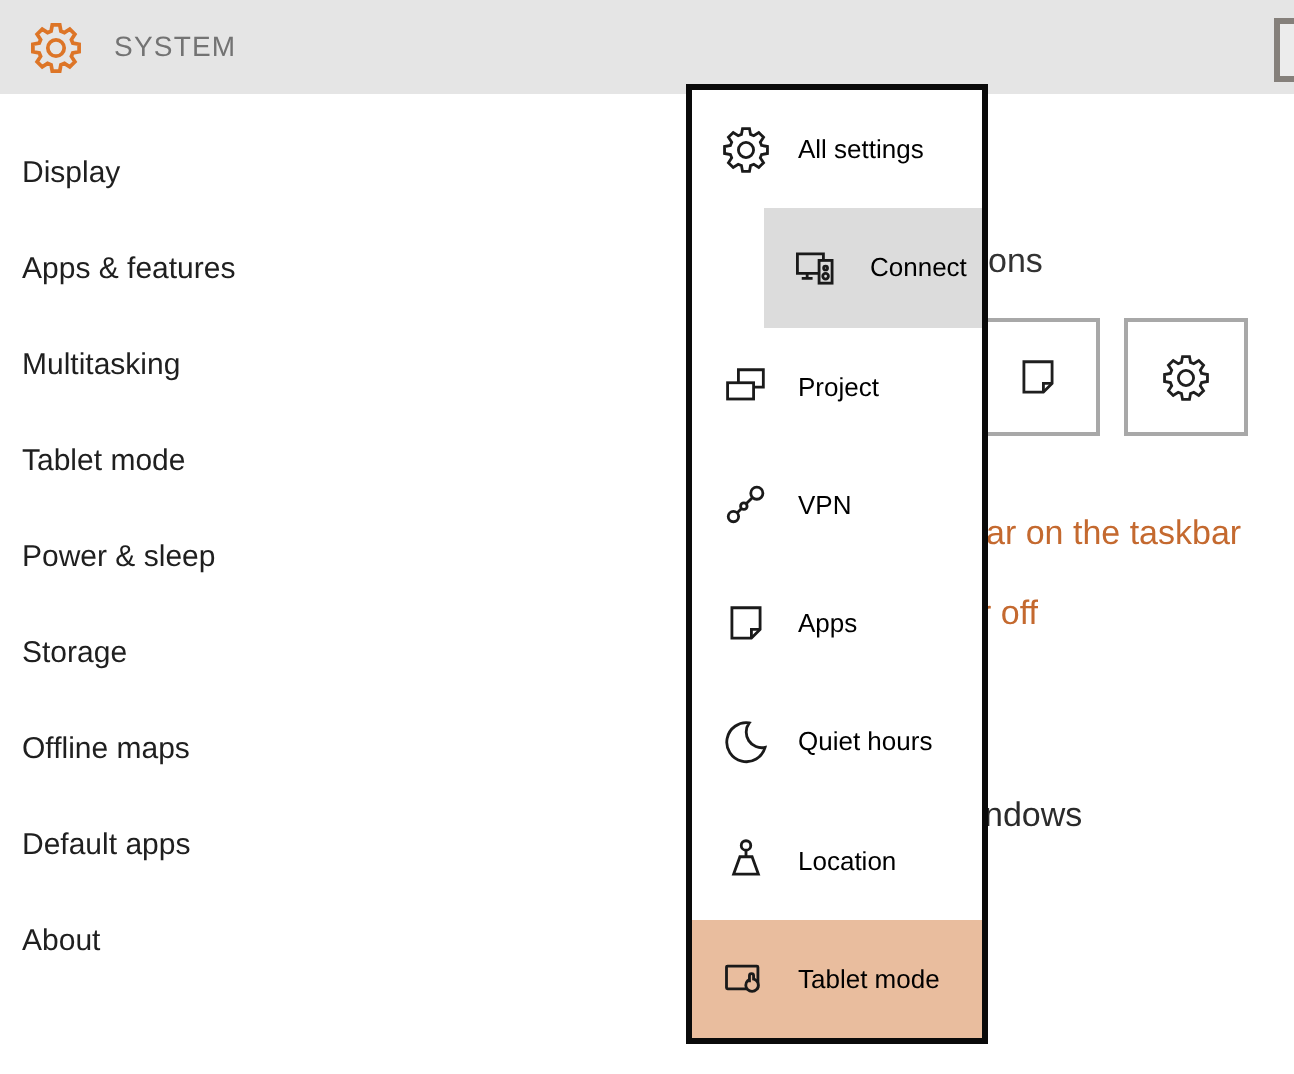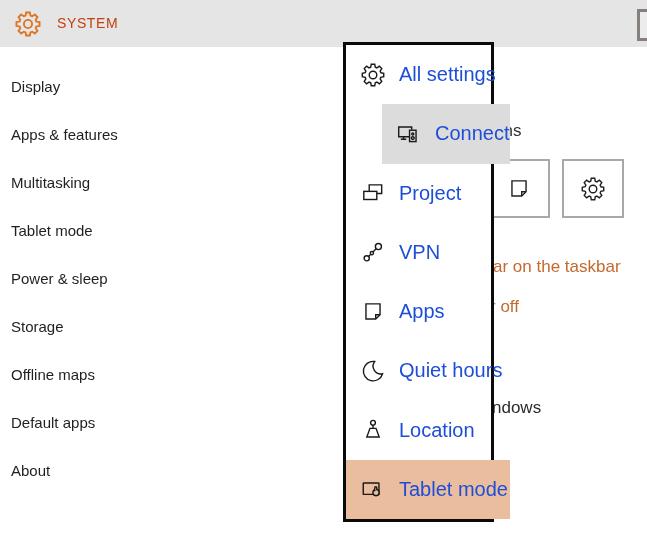--- a/index.html
+++ b/index.html
@@ -6,21 +6,21 @@
   html,body { width:647px; height:537px; overflow:hidden; background:#fff;
     font-family:"Liberation Sans", sans-serif; }
   .app { position:relative; width:647px; height:537px; background:#fff; overflow:hidden; }
 
   
   .titlebar { position:absolute; left:0; top:0; width:647px; height:47px;
     background:var(--header-gray,#e5e5e5); }
   .hgear { position:absolute; left:14px; top:10px; width:28px; height:28px; }
   .hgear svg { width:100%; height:100%; stroke:var(--gear-orange,#dd7527); fill:none; stroke-width:1.6; }
   .htitle { position:absolute; left:57px; top:0; line-height:47px; font-size:14px;
-    letter-spacing:.6px; color:#c2410c; }
+    letter-spacing:.6px; color:#737373; }
   .searchbox { position:absolute; left:637px; top:9px; width:18px; height:32px;
     border:3px solid #85807b; background:#ececec; }
 
   
   .sidebar { position:absolute; left:0; top:47px; width:318px; bottom:0; background:#fff; padding-top:16px; }
   .side-item { height:48px; line-height:48px; padding-left:11px; font-size:15px; color:#1f1f1f;
     white-space:nowrap; cursor:default; }
   .side-item.selected { background:var(--tan,#e9bd9e); }
 
   
@@ -39,21 +39,21 @@
     background:#fff; border:3px solid #0a0a0a; display:grid;
     grid-template-rows:repeat(8,1fr); z-index:10; }
   .mi { display:flex; align-items:center; padding-left:14px; cursor:default; }
   .mi.state-hover { background:var(--gray-hover,#dcdcdc);margin-left:36px; }
   .mi.state-selected { background:var(--tan,#e9bd9e); }
   .mi .ic { width:26px; height:26px; flex:0 0 26px; }
   .mi svg { width:100%; height:100%; stroke:#1a1a1a; fill:none; stroke-width:1.3; }
   .mi svg .fillbg { fill:#fff; }
   .mi.state-hover svg .fillbg { fill:var(--gray-hover,#dcdcdc); }
   .mi.state-selected svg .fillbg { fill:var(--tan,#e9bd9e); }
-  .mi .lbl { margin-left:13px; font-size:20px; color:#1d4ed8; white-space:nowrap; }
+  .mi .lbl { margin-left:13px; font-size:13px; color:#000000; white-space:nowrap; }
 </style>
 </head>
 <body>
 
 <div class="app">
 
   <header class="titlebar">
     <span class="hgear"><svg viewBox="0 0 24 24">
           <path d="M19.2 9.9 L21.9 10.4 L21.9 13.6 L19.2 14.1 L18.6 15.6 L20.1 17.9 L17.9 20.1 L15.6 18.6 L14.1 19.2 L13.6 21.9 L10.4 21.9 L9.9 19.2 L8.4 18.6 L6.1 20.1 L3.9 17.9 L5.4 15.6 L4.8 14.1 L2.1 13.6 L2.1 10.4 L4.8 9.9 L5.4 8.4 L3.9 6.1 L6.1 3.9 L8.4 5.4 L9.9 4.8 L10.4 2.1 L13.6 2.1 L14.1 4.8 L15.6 5.4 L17.9 3.9 L20.1 6.1 L18.6 8.4 Z"></path>
           <circle cx="12" cy="12" r="3.5"></circle>

